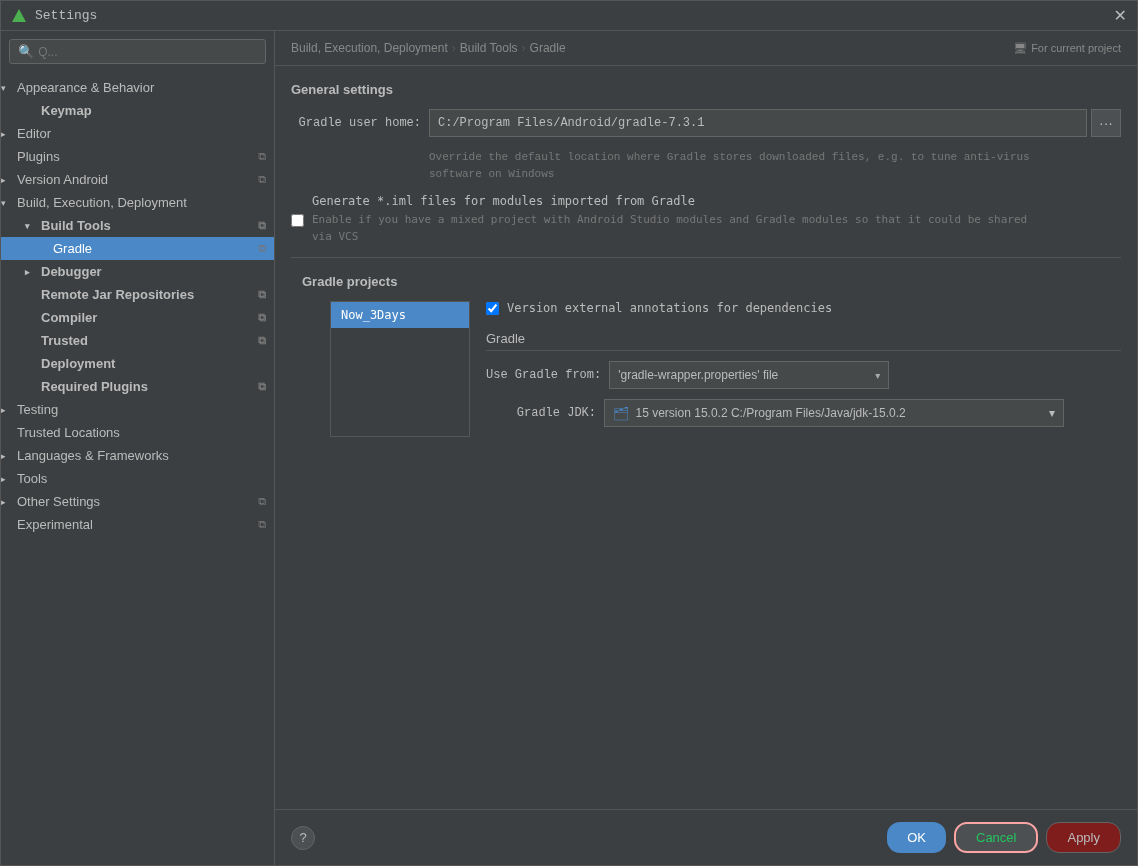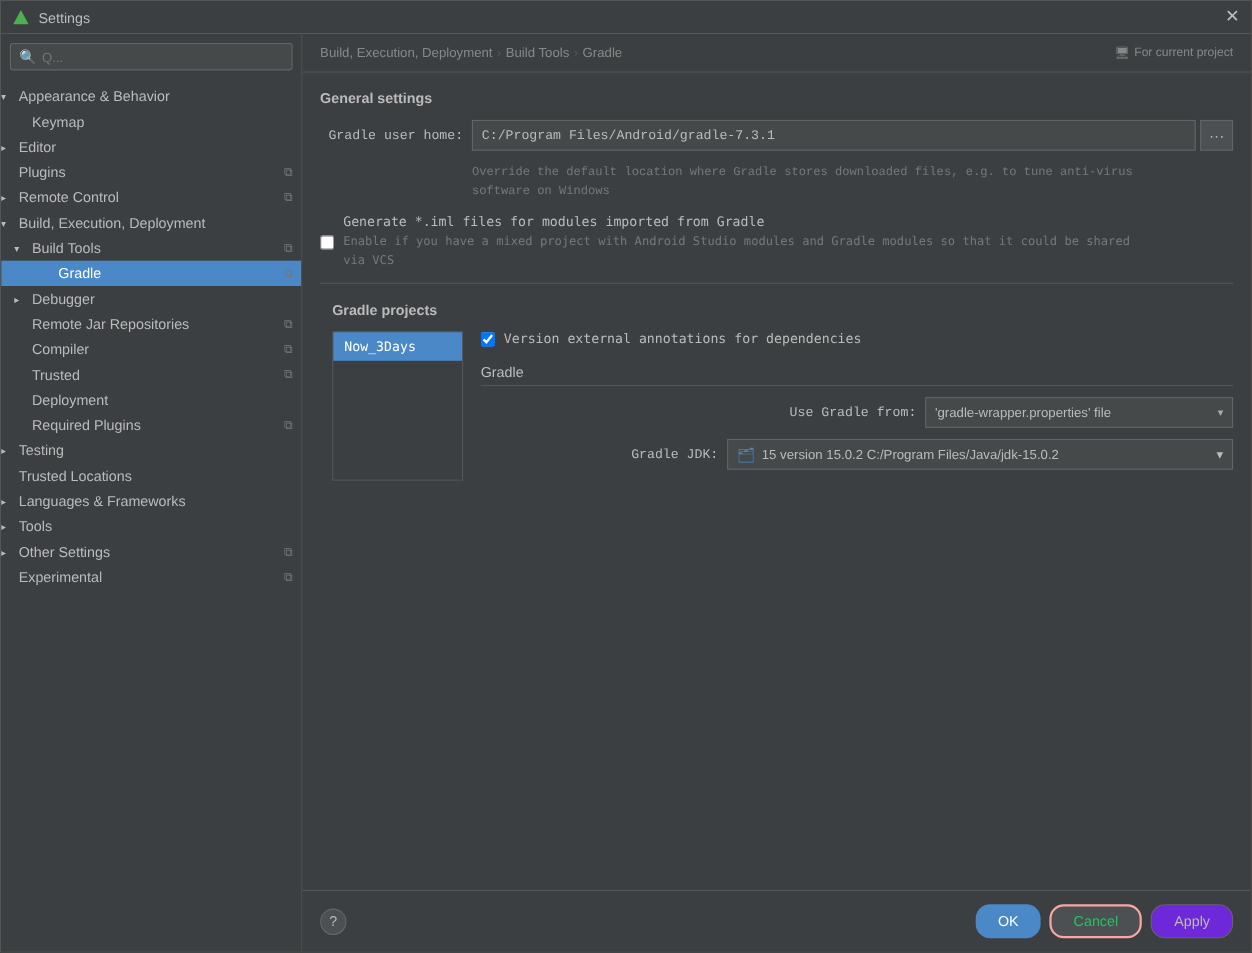--- a/index.html
+++ b/index.html
@@ -25,22 +25,23 @@
       height: 30px;
       display: flex;
       align-items: center;
       justify-content: space-between;
       padding: 0 10px;
       border-bottom: 1px solid #555;
       flex-shrink: 0;
     }
     .titlebar-left {
       display: flex;
-      align-items: flex-end;
+      align-items: flex-start;
       gap: 8px;
+      font-family: Liberation Mono, monospace;
     }
     .titlebar-title {
       color: #bbbbbb;
       font-size: 13px;
     }
     .titlebar-close {
       cursor: pointer;
       color: #bbbbbb;
       font-size: 16px;
       line-height: 1;
@@ -105,21 +106,22 @@
     }
     .nav-item .copy-icon {
       margin-left: auto;
       color: #777;
       font-size: 11px;
     }
     .nav-section {
       padding-left: 0;
     }
     .nav-child {
-      padding-left: 12px;
+      padding-left: 24px;
+      font-weight: bold;
     }
     .nav-child2 {
       padding-left: 36px;
     }
     
     .right-panel {
       flex: 1;
       display: flex;
       flex-direction: column;
       background: #3c3f41;
@@ -239,23 +241,24 @@
     .gradle-projects-section {
       margin-top: 16px;
       padding-left: 11px;
     }
     .projects-layout {
       display: flex;
       gap: 16px;
       margin-top: 12px;
     }
     .project-list {
-      width: 119px;
+      width: 140px;
       border: 1px solid #555;
       flex-shrink: 0;
+      margin-left: 28px;
     }
     .project-list-item {
       padding: 6px 10px;
       cursor: pointer;
       font-size: 12px;
       font-family: monospace;
     }
     .project-list-item.selected {
       background: #4a88c7;
       color: #fff;
@@ -274,21 +277,20 @@
       color: #bbbbbb;
       margin-bottom: 10px;
       border-bottom: 1px solid #555;
       padding-bottom: 4px;
     }
     .gradle-form-row {
       display: flex;
       align-items: center;
       margin-bottom: 10px;
       gap: 8px;
-      justify-content: flex-end;
     }
     .gradle-form-label {
       color: #bbbbbb;
       font-size: 12px;
       min-width: 110px;
       text-align: right;
     }
     .dropdown {
       background: #45494a;
       border: 1px solid #646464;
@@ -367,21 +369,21 @@
     .btn-ok {
       background: #4a88c7;
       color: #fff;
     }
     .btn-cancel {
       background: #4c5052;
       color: #22c55e;
       border: 2px solid #fca5a5;
     }
     .btn-apply {
-      background: #6d28d9;
+      background: #7f1d1d;
       color: #bbbbbb;
       border: 1px solid #646464;
     }
     .monospace {
       font-family: 'Courier New', monospace;
     }
   </style>
 </head>
 <body>
 
@@ -421,21 +423,21 @@
         </div>
 
         <div class="nav-item nav-section">
           <span class="arrow"> </span>
           <span>Plugins</span>
           <span class="copy-icon">⧉</span>
         </div>
 
         <div class="nav-item nav-section">
           <span class="arrow">▸</span>
-          <span>Remote Control</span>
+          <span>Version Android</span>
           <span class="copy-icon">⧉</span>
         </div>
 
         <div class="nav-item nav-section">
           <span class="arrow">▾</span>
           <span>Build, Execution, Deployment</span>
         </div>
 
         <div class="nav-item nav-child">
           <span class="arrow">▾</span>

